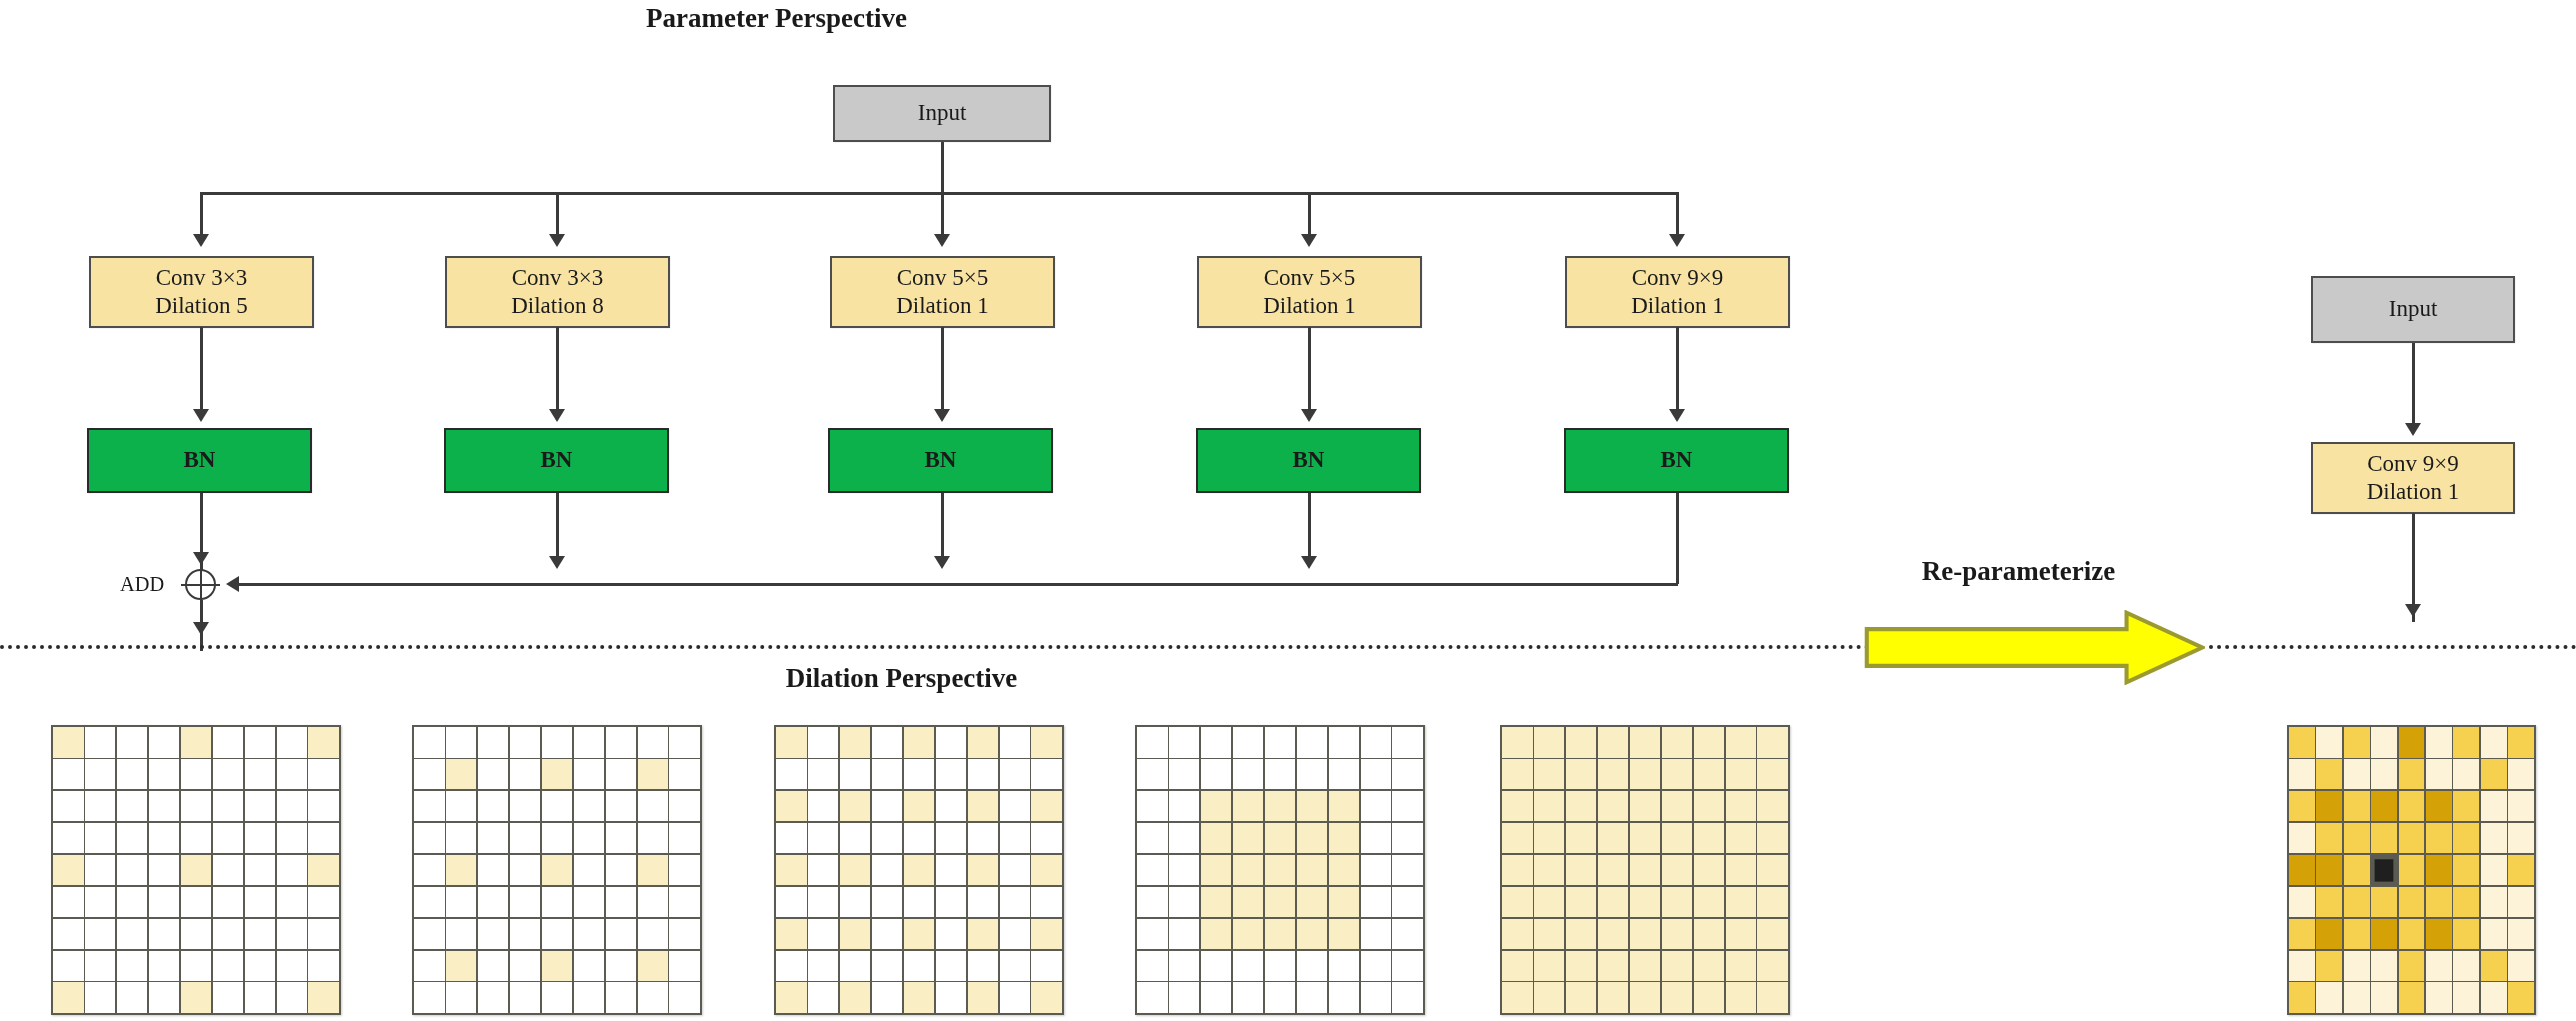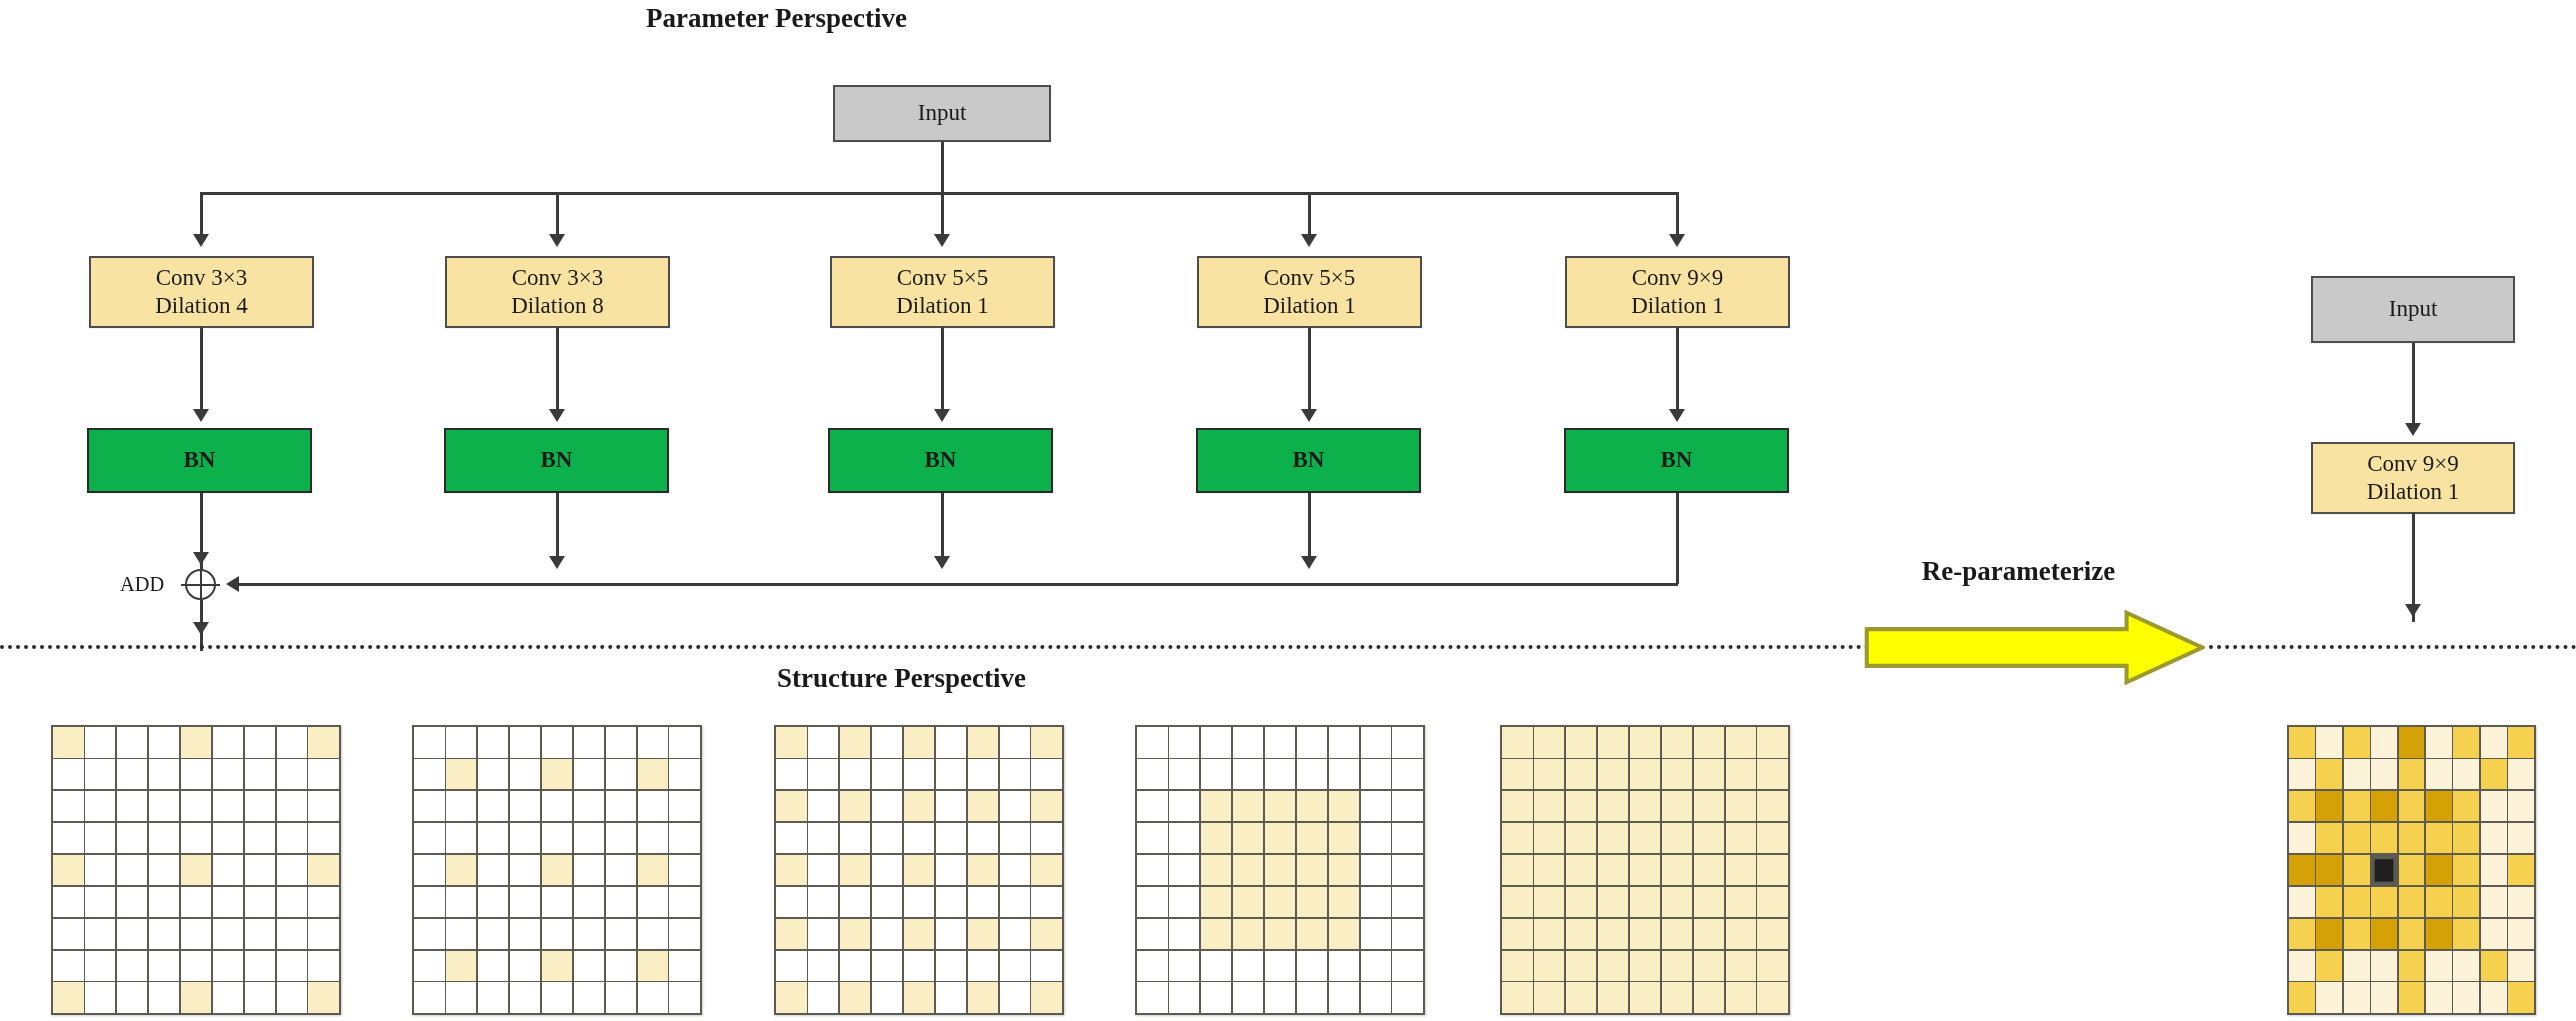--- a/index.html
+++ b/index.html
@@ -65,21 +65,21 @@
 <div class="abs arrow-down" style="left:549px;top:234px;"></div>
 <div class="abs vline" style="left:941px;top:192px;height:42px;"></div>
 <div class="abs arrow-down" style="left:934px;top:234px;"></div>
 <div class="abs vline" style="left:1308px;top:192px;height:42px;"></div>
 <div class="abs arrow-down" style="left:1301px;top:234px;"></div>
 <div class="abs vline" style="left:1676px;top:192px;height:42px;"></div>
 <div class="abs arrow-down" style="left:1669px;top:234px;"></div>
 
 <div class="abs box box-conv" style="left:89px;top:256px;width:225px;height:72px;">
   <span>Conv 3×3</span>
-  <span>Dilation 4</span>
+  <span>Dilation 5</span>
 </div>
 <div class="abs box box-conv" style="left:445px;top:256px;width:225px;height:72px;">
   <span>Conv 3×3</span>
   <span>Dilation 8</span>
 </div>
 <div class="abs box box-conv" style="left:830px;top:256px;width:225px;height:72px;">
   <span>Conv 5×5</span>
   <span>Dilation 1</span>
 </div>
 <div class="abs box box-conv" style="left:1197px;top:256px;width:225px;height:72px;">
@@ -151,21 +151,21 @@
 <div class="abs arrow-down" style="left:2405px;top:604px;"></div>
 
 <div class="abs divider" style="left:0px;top:645px;width:1895px;"></div>
 <div class="abs divider" style="left:2209px;top:645px;width:367px;"></div>
 
 <div class="abs rp-label" style="left:1855px;top:556px;width:327px;">Re-parameterize</div>
 <svg class="abs" width="341" height="75" viewBox="0 0 500 110" style="left:1864px;top:610px;">
   <polygon points="4,28 385,28 385,4 496,55 385,106 385,82 4,82" fill="#ffff00" stroke="#9a9a2e" stroke-width="6"></polygon>
 </svg>
 
-<div class="abs title" style="left:731px;top:663px;width:341px;">Structure Perspective</div>
+<div class="abs title" style="left:731px;top:663px;width:341px;">Dilation Perspective</div>
 
 <div class="abs grid" style="left:51px;top:725px;width:290px;height:290px;">
     <div class="cell" style="background: rgb(250, 238, 196);"></div>
     <div class="cell" style="background: rgb(255, 255, 255);"></div>
     <div class="cell" style="background: rgb(255, 255, 255);"></div>
     <div class="cell" style="background: rgb(255, 255, 255);"></div>
     <div class="cell" style="background: rgb(250, 238, 196);"></div>
     <div class="cell" style="background: rgb(255, 255, 255);"></div>
     <div class="cell" style="background: rgb(255, 255, 255);"></div>
     <div class="cell" style="background: rgb(255, 255, 255);"></div>

